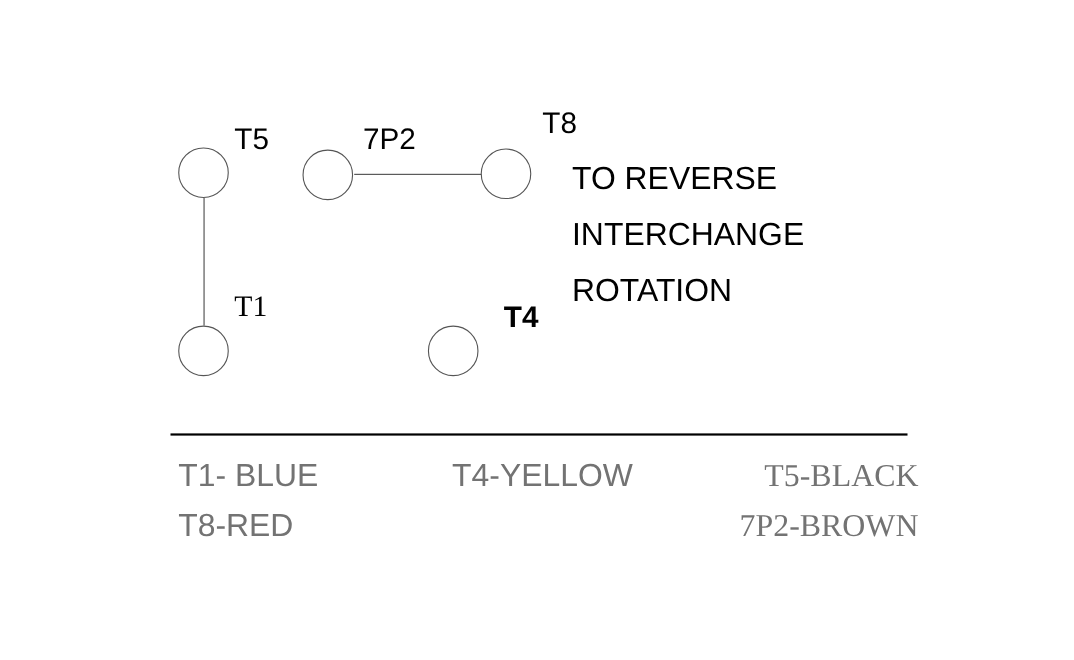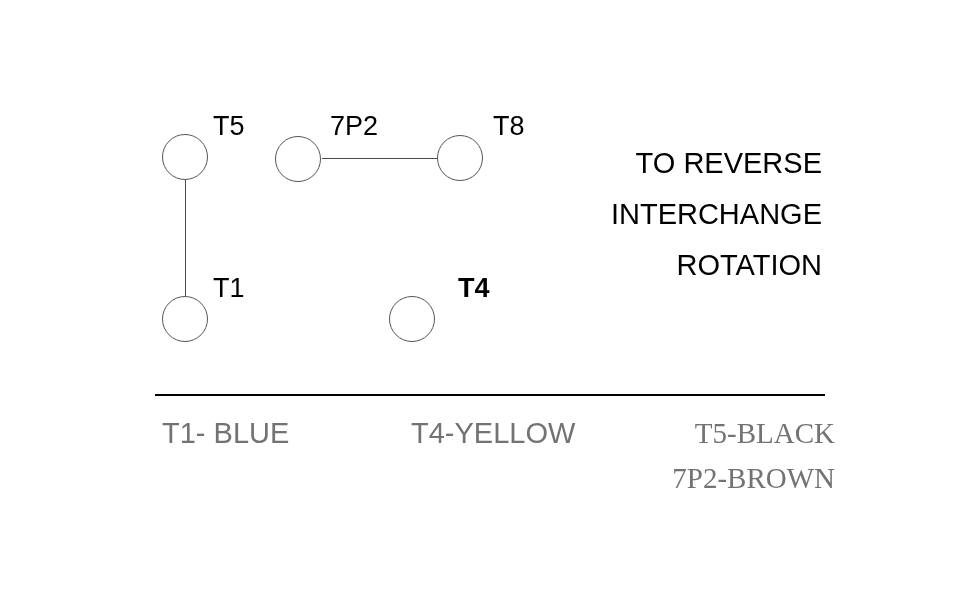--- a/index.html
+++ b/index.html
@@ -41,24 +41,24 @@
     background: #4a4a4a;
   }
   .wire-vertical {
     width: 1px;
   }
   .wire-horizontal {
     height: 1px;
   }
   #note-block {
     position: absolute;
-    left: 532px;
+    left: 520px;
     top: 138px;
     width: 290px;
-    text-align: right;
+    text-align: left;
   }
   #note-block .note-line {
     font-size: 29px;
     line-height: 51px;
     white-space: nowrap;
     color: #000000;
   }
   #legend-divider {
     position: absolute;
     left: 155px;
@@ -96,36 +96,37 @@
   <div class="wire wire-horizontal" style="left:322px; top:158px; width:116px;"></div>
 
   <div class="terminal-node" style="left:162px; top:134px;"></div>
   <div class="terminal-node" style="left:275px; top:136px;"></div>
   <div class="terminal-node" style="left:437px; top:135px;"></div>
   <div class="terminal-node" style="left:162px; top:296px;"></div>
   <div class="terminal-node" style="left:389px; top:296px;"></div>
 
   <div class="node-label" style="left:213px; top:113px;">T5</div>
   <div class="node-label" style="left:330px; top:113px;">7P2</div>
-  <div class="node-label" style="left:493px; top:113px;">T8</div>
-  <div class="node-label" style="left:213px; top:275px;">T1</div>
+  <div class="node-label" style="left:493px; top:99px;">T8</div>
+  <div class="node-label" style="left:213px; top:265px;font-family:Liberation Serif, serif;">T1</div>
   <div class="node-label" style="left:458px; top:275px;font-weight:bold;">T4</div>
 
   <div id="note-block">
     <div class="note-line">TO REVERSE</div>
     <div class="note-line">INTERCHANGE</div>
     <div class="note-line">ROTATION</div>
   </div>
 
   <div id="legend-divider"></div>
 
   <div class="legend-row" id="legend-row-1">
     <span class="legend-item legend-left">T1- BLUE</span>
     <span class="legend-item legend-center">T4-YELLOW</span>
     <span class="legend-item legend-right">T5-BLACK</span>
   </div>
 
   <div class="legend-row" id="legend-row-2">
+    <span class="legend-item legend-left">T8-RED</span>
     <span class="legend-item legend-center"></span>
     <span class="legend-item legend-right">7P2-BROWN</span>
   </div>
 
 </div>
 
 </body></html>

